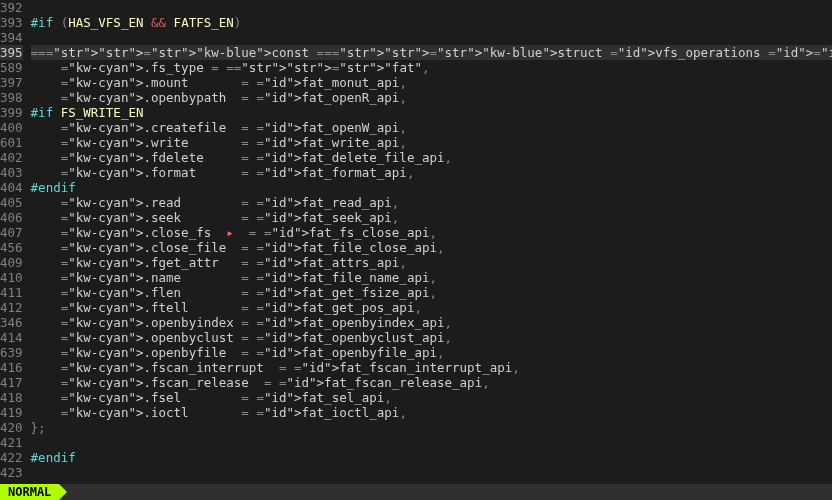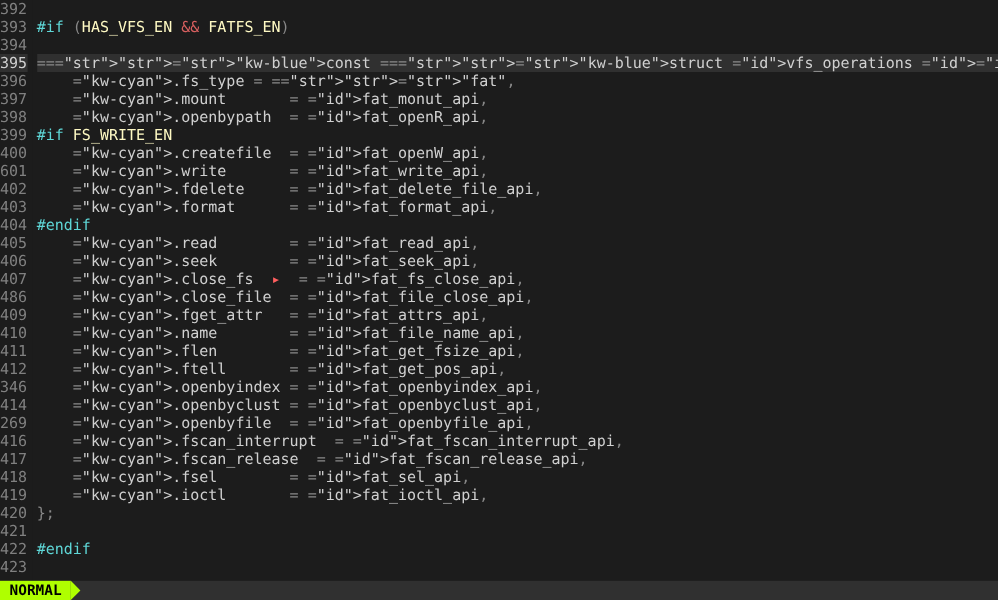--- a/index.html
+++ b/index.html
@@ -74,40 +74,40 @@
 </style>
 </head>
 <body>
 
 <div class="editor">
   <div class="gutter" id="gutter">
       <div class="line-num">392</div>
       <div class="line-num">393</div>
       <div class="line-num">394</div>
       <div class="line-num current">395</div>
-      <div class="line-num">396</div>
+      <div class="line-num">589</div>
       <div class="line-num">397</div>
       <div class="line-num">398</div>
       <div class="line-num">399</div>
       <div class="line-num">400</div>
       <div class="line-num">601</div>
       <div class="line-num">402</div>
       <div class="line-num">403</div>
       <div class="line-num">404</div>
       <div class="line-num">405</div>
       <div class="line-num">406</div>
       <div class="line-num">407</div>
-      <div class="line-num">486</div>
+      <div class="line-num">456</div>
       <div class="line-num">409</div>
       <div class="line-num">410</div>
       <div class="line-num">411</div>
       <div class="line-num">412</div>
       <div class="line-num">346</div>
       <div class="line-num">414</div>
-      <div class="line-num">269</div>
+      <div class="line-num">639</div>
       <div class="line-num">416</div>
       <div class="line-num">417</div>
       <div class="line-num">418</div>
       <div class="line-num">419</div>
       <div class="line-num">420</div>
       <div class="line-num">421</div>
       <div class="line-num">422</div>
       <div class="line-num">423</div>
     </div>
   <div class="code" id="code"><div class="row"> </div><div class="row"><span class="preproc">#if</span> <span class="punct">(</span><span class="id">HAS_VFS_EN</span> <span class="kw-red">&amp;&amp;</span> <span class="id">FATFS_EN</span><span class="punct">)</span></div><div class="row"> </div><div class="row current-line"><span class<span="" class="op">=</span><span class<span="" class="op">=</span><span class<span="" class="op">=</span>"str"&gt;"str"&gt;<span class<span="" class="op">=</span>"str"&gt;"kw-blue"&gt;const <span class<span="" class="op">=</span><span class<span="" class="op">=</span><span class<span="" class="op">=</span>"str"&gt;"str"&gt;<span class<span="" class="op">=</span>"str"&gt;"kw-blue"&gt;struct <span class<span="" class="op">=</span>"id"&gt;vfs_operations <span class<span="" class="op">=</span>"id"&gt;<span class<span="" class="op">=</span>"id"&gt;fat_vfs_"highlight"&gt;ops "id"&gt;sec_used"kw-cyan"&gt;."id"&gt;vfs_operations  </div><div class="row">    <span class<span="" class="op">=</span>"kw-cyan"&gt;.fs_type <span class="op">=</span> <span class<span="" class="op">=</span><span class<span="" class="op">=</span>"str"&gt;"str"&gt;<span class<span="" class="op">=</span>"str"&gt;"fat"<span class="punct">,</span></div><div class="row">    <span class<span="" class="op">=</span>"kw-cyan"&gt;.mount       <span class="op">=</span> <span class<span="" class="op">=</span>"id"&gt;fat_monut_api<span class="punct">,</span></div><div class="row">    <span class<span="" class="op">=</span>"kw-cyan"&gt;.openbypath  <span class="op">=</span> <span class<span="" class="op">=</span>"id"&gt;fat_openR_api<span class="punct">,</span></div><div class="row"><span class="preproc">#if</span> <span class="id">FS_WRITE_EN</span></div><div class="row">    <span class<span="" class="op">=</span>"kw-cyan"&gt;.createfile  <span class="op">=</span> <span class<span="" class="op">=</span>"id"&gt;fat_openW_api<span class="punct">,</span></div><div class="row">    <span class<span="" class="op">=</span>"kw-cyan"&gt;.write       <span class="op">=</span> <span class<span="" class="op">=</span>"id"&gt;fat_write_api<span class="punct">,</span></div><div class="row">    <span class<span="" class="op">=</span>"kw-cyan"&gt;.fdelete     <span class="op">=</span> <span class<span="" class="op">=</span>"id"&gt;fat_delete_file_api<span class="punct">,</span></div><div class="row">    <span class<span="" class="op">=</span>"kw-cyan"&gt;.format      <span class="op">=</span> <span class<span="" class="op">=</span>"id"&gt;fat_format_api<span class="punct">,</span></div><div class="row"><span class="preproc">#endif</span></div><div class="row">    <span class<span="" class="op">=</span>"kw-cyan"&gt;.read        <span class="op">=</span> <span class<span="" class="op">=</span>"id"&gt;fat_read_api<span class="punct">,</span></div><div class="row">    <span class<span="" class="op">=</span>"kw-cyan"&gt;.seek        <span class="op">=</span> <span class<span="" class="op">=</span>"id"&gt;fat_seek_api<span class="punct">,</span></div><div class="row">    <span class<span="" class="op">=</span>"kw-cyan"&gt;.close_fs  <span class="triangle">▸</span>  <span class="op">=</span> <span class<span="" class="op">=</span>"id"&gt;fat_fs_close_api<span class="punct">,</span></div><div class="row">    <span class<span="" class="op">=</span>"kw-cyan"&gt;.close_file  <span class="op">=</span> <span class<span="" class="op">=</span>"id"&gt;fat_file_close_api<span class="punct">,</span></div><div class="row">    <span class<span="" class="op">=</span>"kw-cyan"&gt;.fget_attr   <span class="op">=</span> <span class<span="" class="op">=</span>"id"&gt;fat_attrs_api<span class="punct">,</span></div><div class="row">    <span class<span="" class="op">=</span>"kw-cyan"&gt;.name        <span class="op">=</span> <span class<span="" class="op">=</span>"id"&gt;fat_file_name_api<span class="punct">,</span></div><div class="row">    <span class<span="" class="op">=</span>"kw-cyan"&gt;.flen        <span class="op">=</span> <span class<span="" class="op">=</span>"id"&gt;fat_get_fsize_api<span class="punct">,</span></div><div class="row">    <span class<span="" class="op">=</span>"kw-cyan"&gt;.ftell       <span class="op">=</span> <span class<span="" class="op">=</span>"id"&gt;fat_get_pos_api<span class="punct">,</span></div><div class="row">    <span class<span="" class="op">=</span>"kw-cyan"&gt;.openbyindex <span class="op">=</span> <span class<span="" class="op">=</span>"id"&gt;fat_openbyindex_api<span class="punct">,</span></div><div class="row">    <span class<span="" class="op">=</span>"kw-cyan"&gt;.openbyclust <span class="op">=</span> <span class<span="" class="op">=</span>"id"&gt;fat_openbyclust_api<span class="punct">,</span></div><div class="row">    <span class<span="" class="op">=</span>"kw-cyan"&gt;.openbyfile  <span class="op">=</span> <span class<span="" class="op">=</span>"id"&gt;fat_openbyfile_api<span class="punct">,</span></div><div class="row">    <span class<span="" class="op">=</span>"kw-cyan"&gt;.fscan_interrupt  <span class="op">=</span> <span class<span="" class="op">=</span>"id"&gt;fat_fscan_interrupt_api<span class="punct">,</span></div><div class="row">    <span class<span="" class="op">=</span>"kw-cyan"&gt;.fscan_release  <span class="op">=</span> <span class<span="" class="op">=</span>"id"&gt;fat_fscan_release_api<span class="punct">,</span></div><div class="row">    <span class<span="" class="op">=</span>"kw-cyan"&gt;.fsel        <span class="op">=</span> <span class<span="" class="op">=</span>"id"&gt;fat_sel_api<span class="punct">,</span></div><div class="row">    <span class<span="" class="op">=</span>"kw-cyan"&gt;.ioctl       <span class="op">=</span> <span class<span="" class="op">=</span>"id"&gt;fat_ioctl_api<span class="punct">,</span></div><div class="row"><span class="punct">}</span><span class="punct">;</span></div><div class="row"> </div><div class="row"><span class="preproc">#endif</span></div><div class="row"> </div></div>

